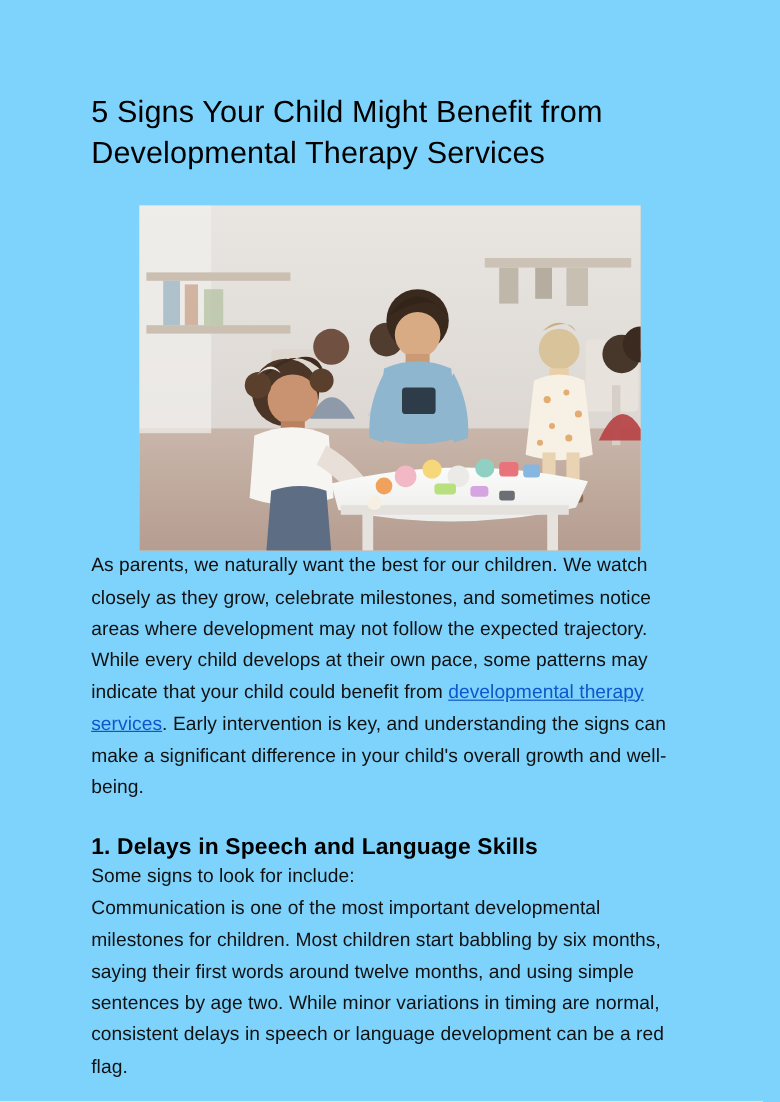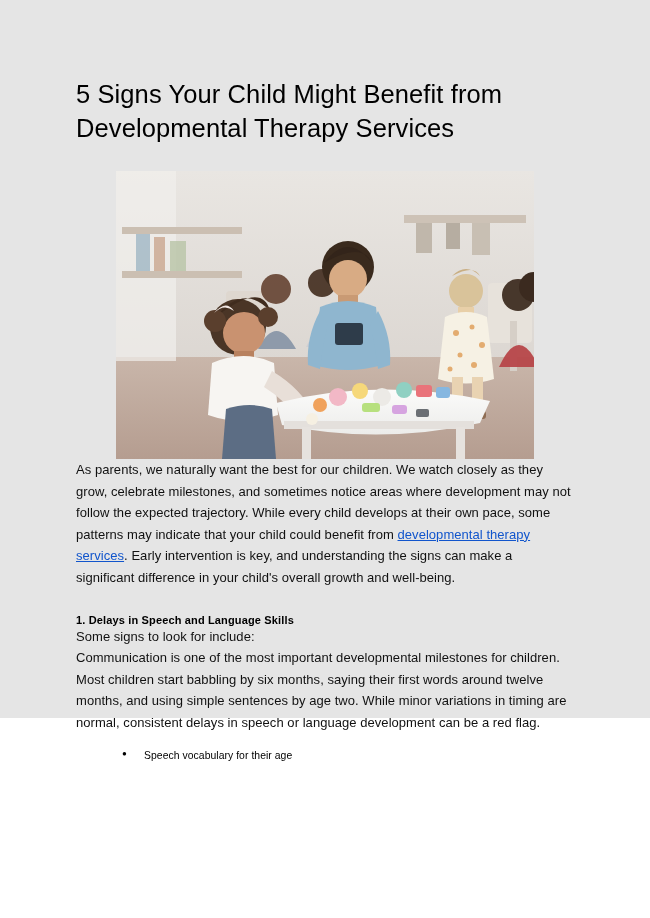--- a/index.html
+++ b/index.html
@@ -10,22 +10,22 @@
   body {
     width: 650px;
     height: 918px;
     font-family: "Liberation Sans", sans-serif;
     color: #000000;
     overflow: hidden;
   }
   .page {
     position: relative;
     width: 650px;
-    height: 718px;
-    background: #e5e5e5;
+    height: 918px;
+    background: #7dd3fc;
     box-sizing: border-box;
     padding: 78px 76px 0 76px;
   }
   .doc-title {
     font-size: 25.5px;
     font-weight: 400;
     line-height: 1.32;
     letter-spacing: 0.1px;
     color: #000;
     margin: 0 0 0 0;
@@ -36,42 +36,42 @@
     margin-left: 40px;
     width: 418px;
     height: 288px;
     overflow: hidden;
     position: relative;
     background: #cfc9c4;
   }
   .hero-svg { display: block; width: 418px; height: 288px; }
 
   p.body {
-    font-size: 13px;
+    font-size: 16px;
     line-height: 1.65;
     margin: 0;
     color: #111;
     letter-spacing: 0.05px;
   }
   .para-intro {
     margin-top: 22px;
     width: 496px;
   }
   a.inline-link {
     color: #1155cc;
     text-decoration: underline;
   }
   .lead-bold {
     font-size: 11.6px;
     font-weight: bold;
     margin-top: 26px;
     letter-spacing: 0.05px;
   }
   h2.section {
-    font-size: 11px;
+    font-size: 19px;
     font-weight: bold;
     margin: 26px 0 0 0;
     letter-spacing: 0.15px;
     color: #000;
   }
   .para-sec {
     margin-top: 17px;
     width: 496px;
   }
   .para-some {

